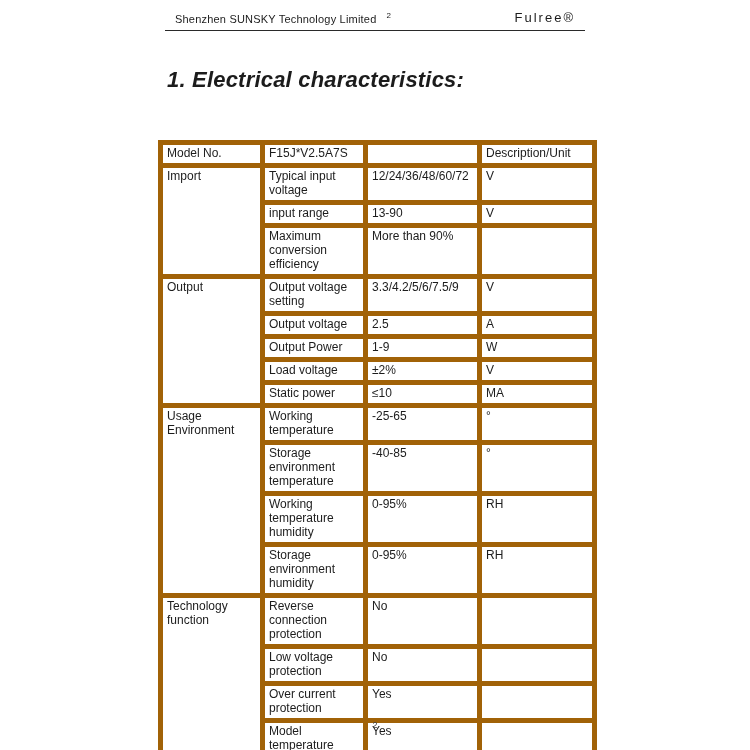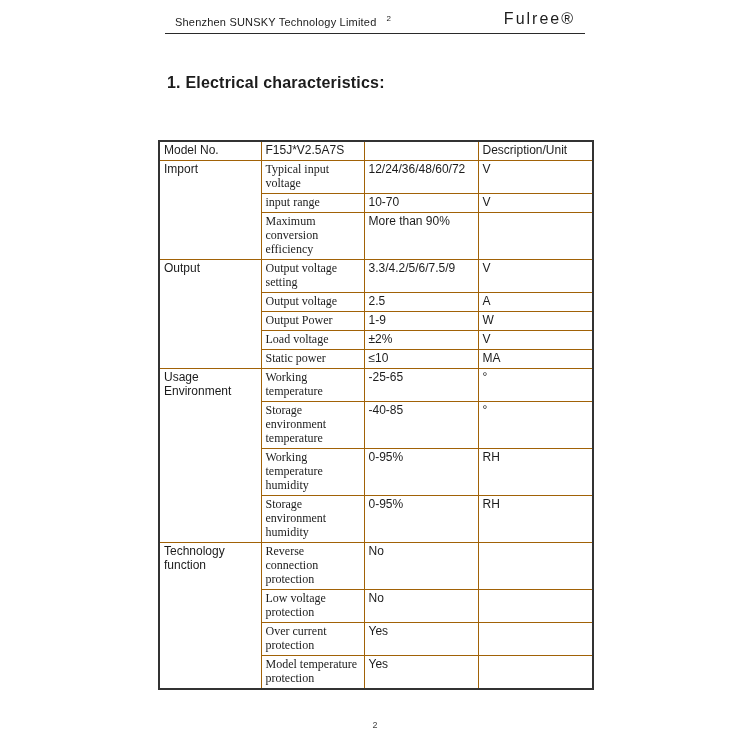--- a/index.html
+++ b/index.html
@@ -13,49 +13,49 @@
   
   .doc-header {
     position: absolute; left: 165px; top: 10px;
     width: 420px; box-sizing: border-box;
     display: flex; justify-content: space-between; align-items: flex-end;
     border-bottom: 1px solid #2a2a2a;
     padding: 0 10px 5px 10px;
   }
   .company { font-size: 11px; letter-spacing: 0.2px; }
   .company sup { font-size: 8px; margin-left: 10px; }
-  .brand { font-size: 16px; letter-spacing: 2px; }
+  .brand { font-size: 13px; letter-spacing: 2px; }
   
   .page-title {
-    position: absolute; left: 167px; top: 74px;
-    font-size: 16px; font-weight: bold; letter-spacing: 0.2px;
+    position: absolute; left: 167px; top: 67px;
+    font-size: 22px; font-weight: bold; letter-spacing: 0.2px; font-style: italic;
   }
   
   .spec-table-wrap { position: absolute; left: 158px; top: 140px; }
   table.spec {
     border-collapse: collapse;
     table-layout: fixed;
     width: 434px;
     border: 2px solid #333;
     font-size: 12px; line-height: 14px;
   }
   table.spec td {
-    border: 1px solid #a16207;
+    border: 5px solid #a16207;
     vertical-align: top;
     padding: 1px 4px 3px 4px;
     overflow: hidden;
     margin-left: 20px;
   }
   td.th { height: 14px; }
   td.group {
     text-align: left;
     vertical-align: middle;
     padding: 1px 4px;
   }
-  td.param { padding-right: 15px; font-family: Liberation Serif, serif; }
+  td.param { padding-right: 15px; }
   td.unit { }
   
   .doc-footer {
     position: absolute; left: 0; top: 720px; width: 750px;
     text-align: center; font-size: 9px; color: #444;
   }
 </style>
 </head>
 <body>
 
@@ -84,21 +84,21 @@
             <td class="th">Description/Unit</td>
           </tr>
           <tr>
             <td class="group" rowspan="3">Import</td>
             <td class="param">Typical input voltage</td>
             <td class="value">12/24/36/48/60/72</td>
             <td class="unit">V</td>
           </tr>
           <tr>
             <td class="param">input range</td>
-            <td class="value">10-70</td>
+            <td class="value">13-90</td>
             <td class="unit">V</td>
           </tr>
           <tr>
             <td class="param">Maximum conversion efficiency</td>
             <td class="value">More than 90%</td>
             <td class="unit"></td>
           </tr>
           <tr>
             <td class="group" rowspan="5">Output</td>
             <td class="param">Output voltage setting</td>

